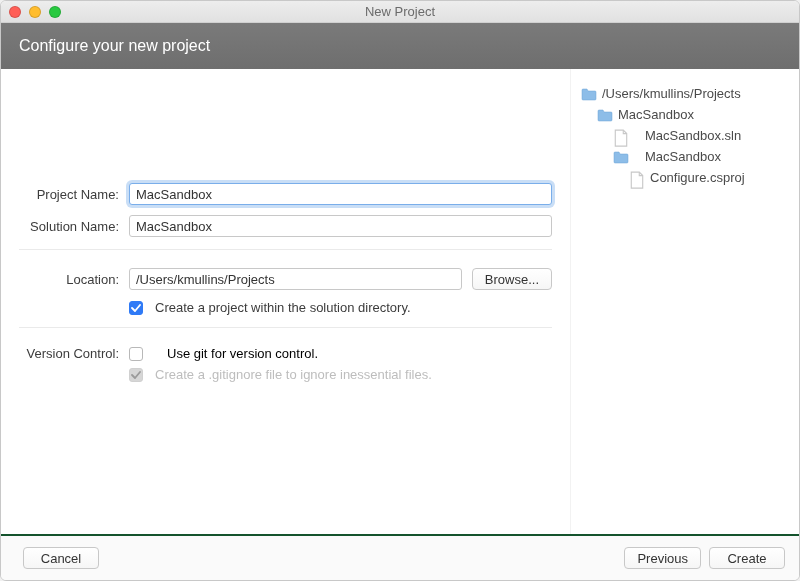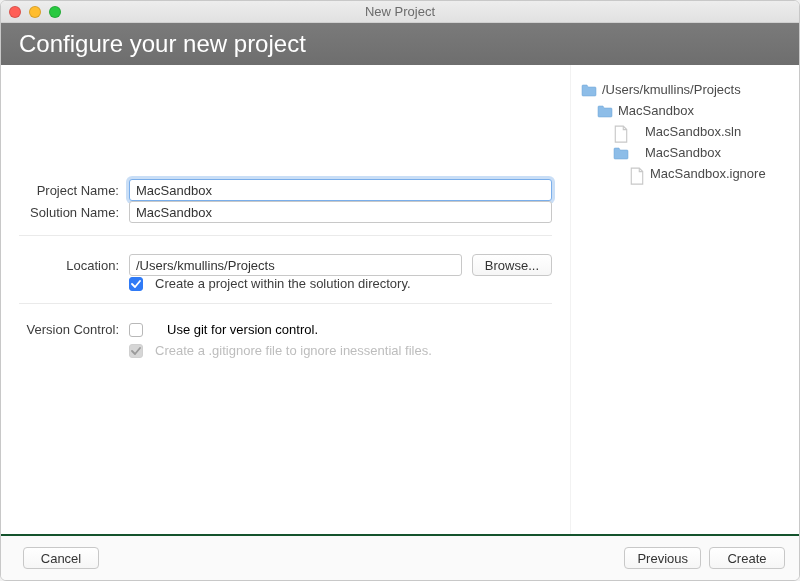--- a/index.html
+++ b/index.html
@@ -44,42 +44,43 @@
 .titlebar-title {
   position: absolute;
   left: 0; right: 0;
   text-align: center;
   font-size: 13px;
   color: #6b6b6b;
 }
 .header {
   background: linear-gradient(#7a7a7a, #6e6e6e);
   color: #fff;
-  font-size: 24px;
+  font-size: 16px;
   font-weight: 300;
-  padding: 7px 18px;
+  padding: 14px 18px;
 }
 .body {
   flex: 1;
   display: flex;
 }
 .form-pane {
   flex: 1;
   padding: 18px 18px 0 18px;
   border-right: 1px solid #f2f2f2;
 }
 .preview-pane {
   width: 228px;
   padding: 14px 10px;
   background: #fff;
 }
 .spacer-top { height: 96px; }
 .row {
   display: flex;
   align-items: center;
+  margin-bottom: 10px;
 }
 .row-label {
   width: 110px;
   text-align: right;
   padding-right: 10px;
   color: #3c3c3c;
   font-size: 13px;
 }
 .text-input {
   flex: 1;
@@ -290,21 +291,21 @@
           <span>MacSandbox</span>
         </div>
 
         <div class="tree-item indent-3">
           <span class="file-icon">
             <svg viewBox="0 0 14 16">
                 <path d="M2 1 L9 1 L12 4 L12 15 L2 15 Z" fill="#fff" stroke="#c8c8c8" stroke-width="1"></path>
                 <path d="M9 1 L9 4 L12 4" fill="none" stroke="#c8c8c8" stroke-width="1"></path>
               </svg>
           </span>
-          <span>MacSandbox.ignore</span>
+          <span>Configure.csproj</span>
         </div>
 
       </div>
     </div>
   </div>
 
   <div class="footer">
     <button class="btn">Cancel</button>
     <div class="spacer"></div>
     <button class="btn">Previous</button>

